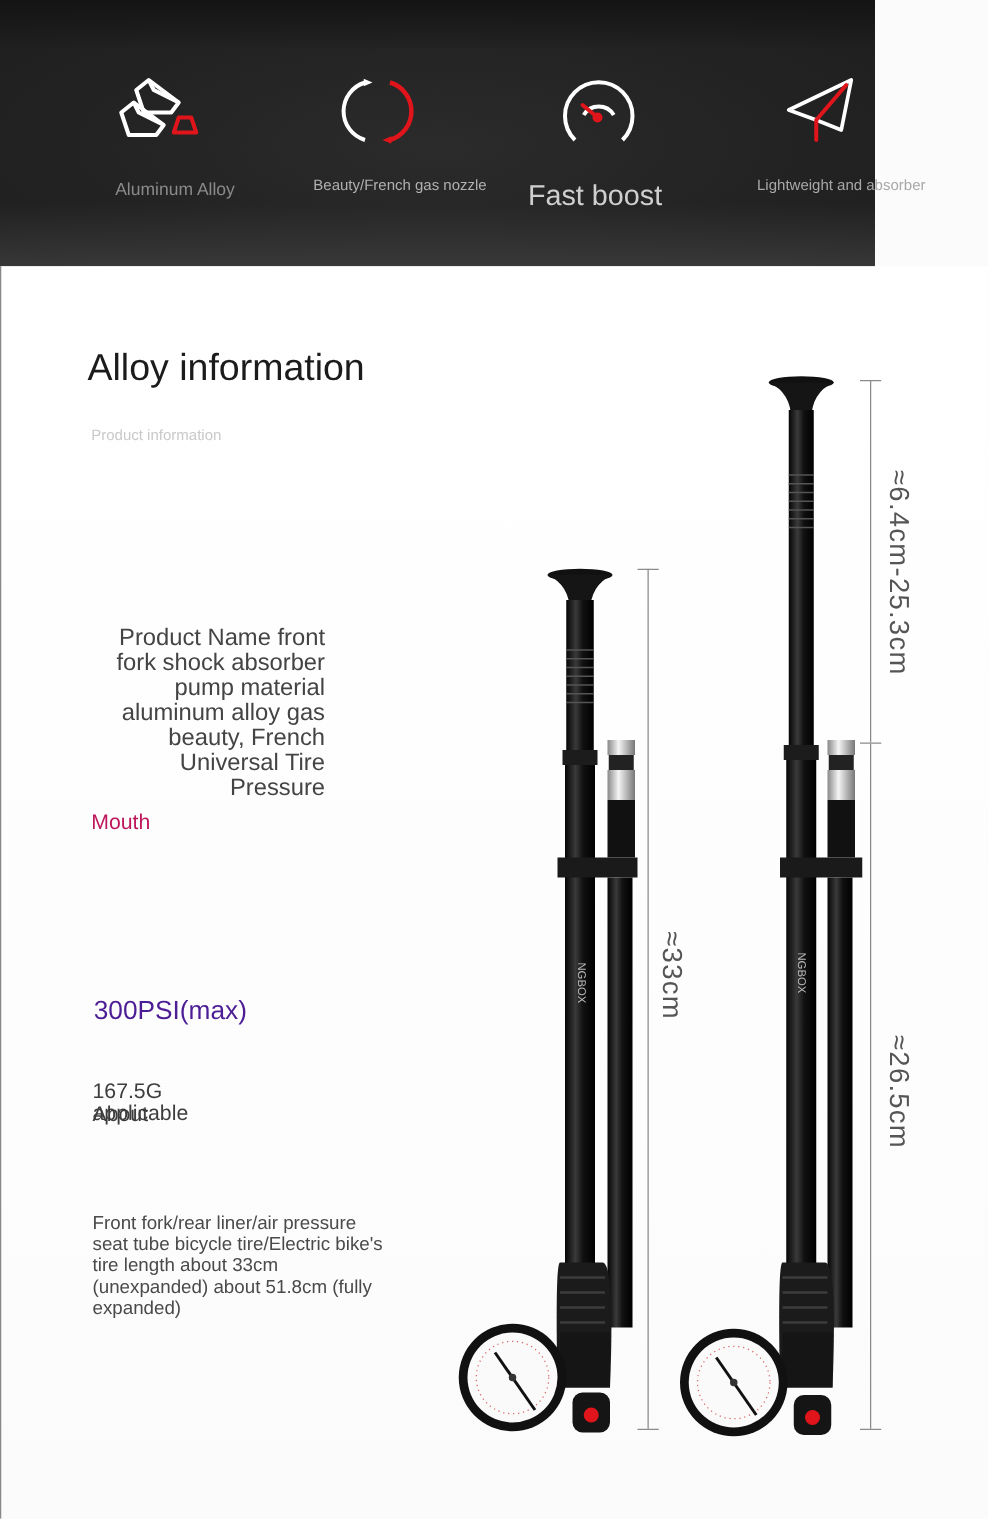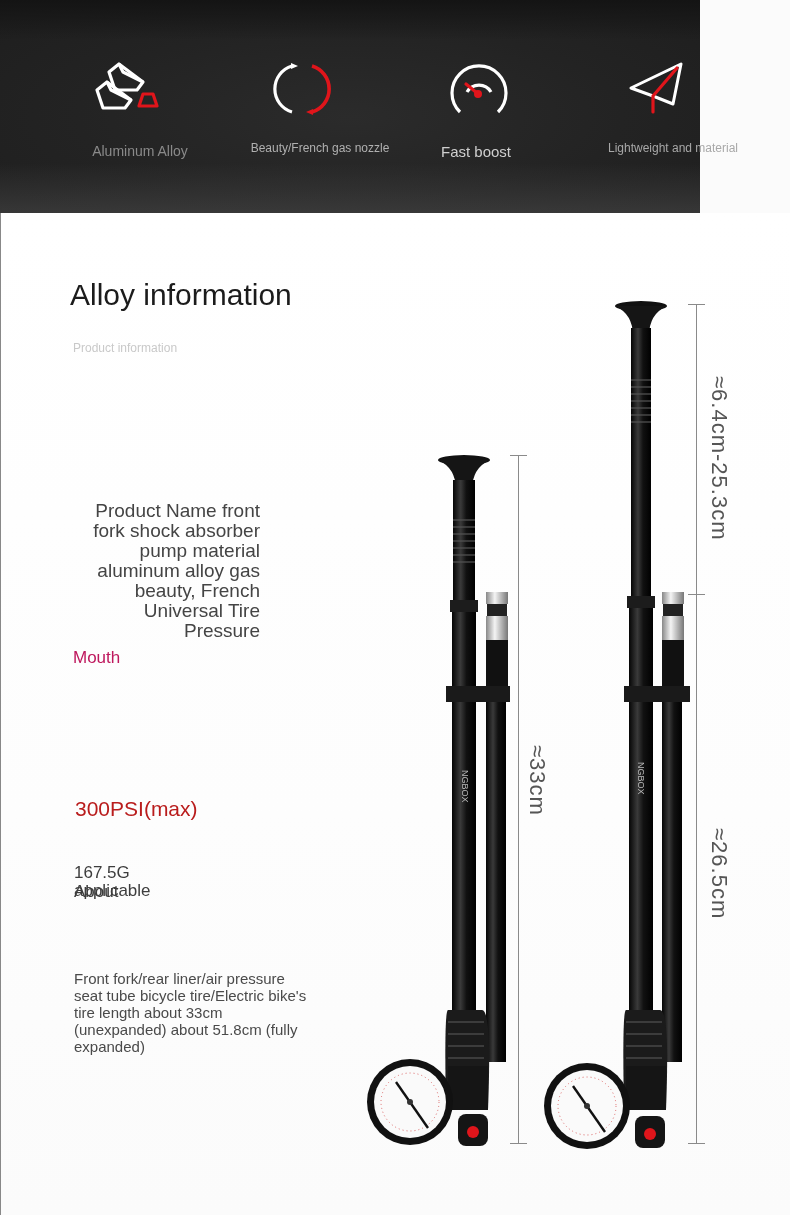--- a/index.html
+++ b/index.html
@@ -59,35 +59,35 @@
     </svg>
   </div>
 
   <div class="feature" style="left:140px;top:143px;">
     <span class="label" style="font-size:14px;color:#8a8a8a;">Aluminum Alloy</span>
   </div>
   <div class="feature" style="left:320px;top:141px;">
     <span class="label" style="font-size:12px;color:#b0b0b0;">Beauty/French gas nozzle</span>
   </div>
   <div class="feature" style="left:476px;top:143px;">
-    <span class="label" style="font-size:15px;color:#cfcfcf;">Fast boost</span>
+    <span class="label" style="font-size:23px;color:#cfcfcf;">Fast boost</span>
   </div>
   <div class="feature" style="left:673px;top:141px;">
-    <span class="label" style="font-size:12px;color:#a8a8a8;">Lightweight and material</span>
+    <span class="label" style="font-size:12px;color:#a8a8a8;">Lightweight and absorber</span>
   </div>
 </div>
 
 <div class="main"></div>
 
 <div class="title">Alloy information</div>
 <div class="subtitle">Product information</div>
 
 <div class="txt" style="left:70px;top:501px;width:190px;text-align:right;">Product Name front fork shock absorber pump material aluminum alloy gas beauty, French Universal Tire Pressure</div>
 <div class="txt small" style="left:73px;top:649px;color:#be185d;text-align:center;">Mouth</div>
-<div class="txt" style="left:75px;top:798px;font-size:21px;line-height:22px;color:#b91c1c;">300PSI(max)</div>
+<div class="txt" style="left:75px;top:798px;font-size:21px;line-height:22px;color:#4c1d95;">300PSI(max)</div>
 <div class="txt small" style="left:74px;top:846px;margin-top:37px;">About</div>
 <div class="txt small" style="left:74px;top:864px;">167.5G</div>
 <div class="txt small" style="left:74px;top:882px;">applicable</div>
 <div class="txt smaller" style="left:74px;top:970px;width:240px;">Front fork/rear liner/air pressure seat tube bicycle tire/Electric bike's tire length about 33cm (unexpanded) about 51.8cm (fully expanded)</div>
 
 <svg class="pump" style="left:360px;top:450px;" width="150" height="710" viewBox="0 0 150 710">
   <defs>
     <linearGradient id="tube" x1="0" x2="1">
       <stop offset="0" stop-color="#050505"></stop>
         <stop offset="0.35" stop-color="#3a3a3a"></stop>

